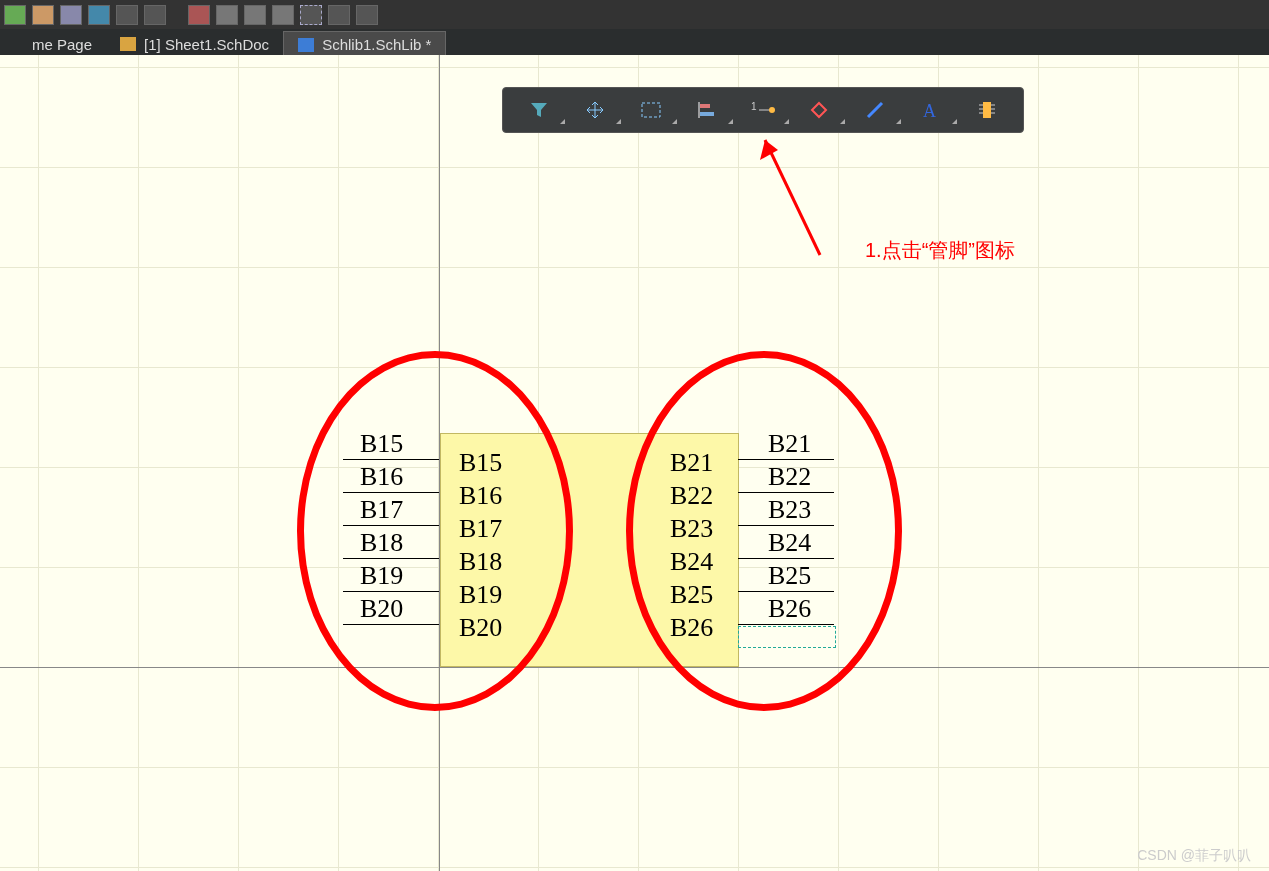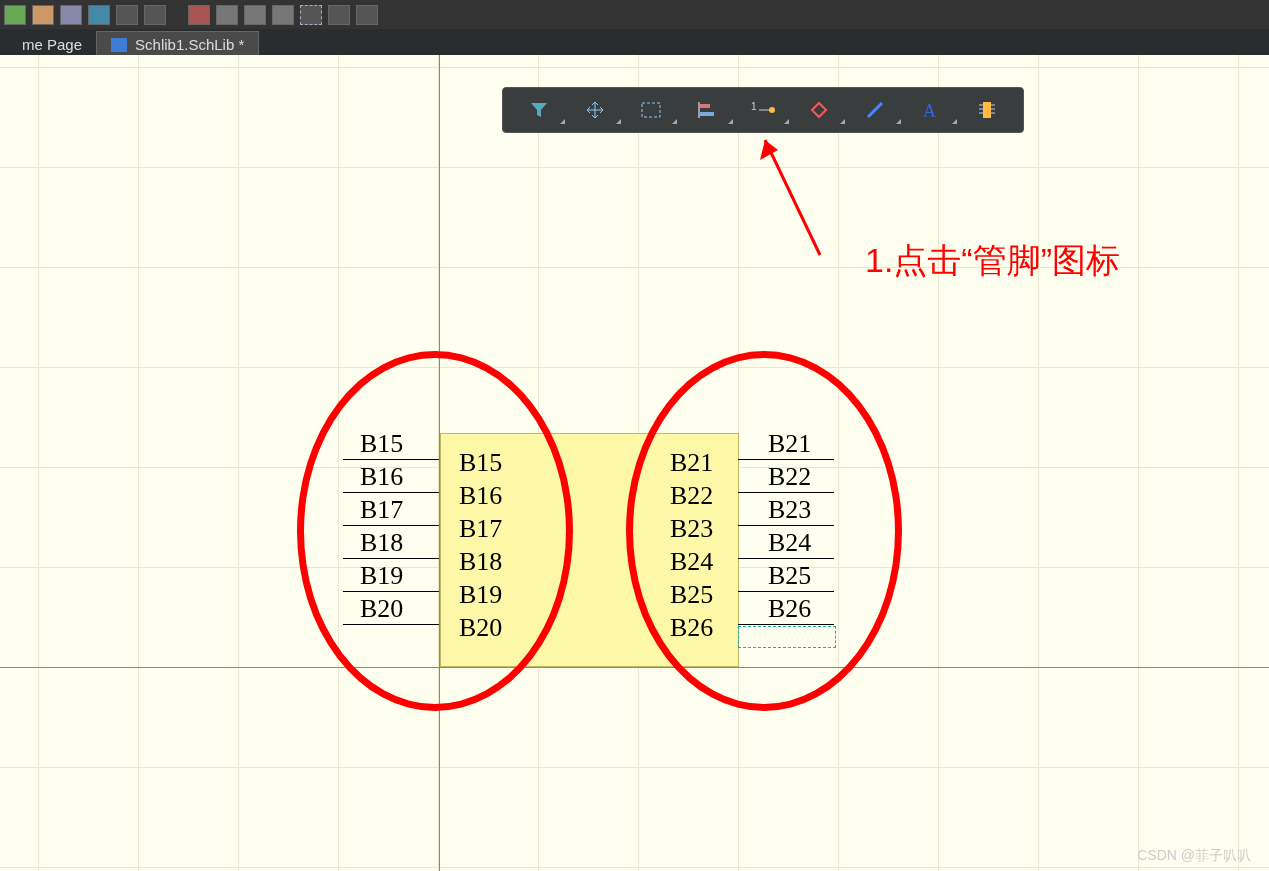--- a/index.html
+++ b/index.html
@@ -25,21 +25,21 @@
     height: 18px;
     background: #555;
     border: 1px solid #666;
     display: inline-block;
   }
   .tabbar {
     height: 30px;
     background: #2a2d2e;
     display: flex;
     align-items: center;
-    padding-left: 8px;
+    padding-left: 18px;
   }
   .tab {
     display: flex;
     align-items: center;
     padding: 4px 14px;
     color: #ddd;
     font-size: 15px;
     gap: 8px;
     cursor: pointer;
   }
@@ -141,21 +141,21 @@
   }
   .ellipse {
     position: absolute;
     border: 7px solid #ff0000;
     border-radius: 50%;
     background: transparent;
   }
   .annotation {
     position: absolute;
     color: #ff0000;
-    font-size: 34px;
+    font-size: 20px;
     line-height: 1.5;
   }
   .arrow {
     position: absolute;
   }
   .watermark {
     position: absolute;
     right: 18px;
     bottom: 6px;
     color: #ccc;
@@ -186,20 +186,24 @@
   <span class="toolbar-icon" style="background:#777"></span>
   <span class="toolbar-icon" style="background:#555;border:1px dashed #aac"></span>
   <span class="toolbar-icon" style="background:#555"></span>
   <span class="toolbar-icon" style="background:#555"></span>
 </div>
 
 <div class="tabbar">
   <div class="tab">
     <span>me Page</span>
   </div>
+  <div class="tab">
+    <span class="tab-icon"></span>
+    <span>[1] Sheet1.SchDoc</span>
+  </div>
   <div class="tab active">
     <span class="tab-icon schlib"></span>
     <span>Schlib1.SchLib *</span>
   </div>
 </div>
 
 <div class="canvas">
   <div class="axis-v"></div>
   <div class="axis-h"></div>
 

